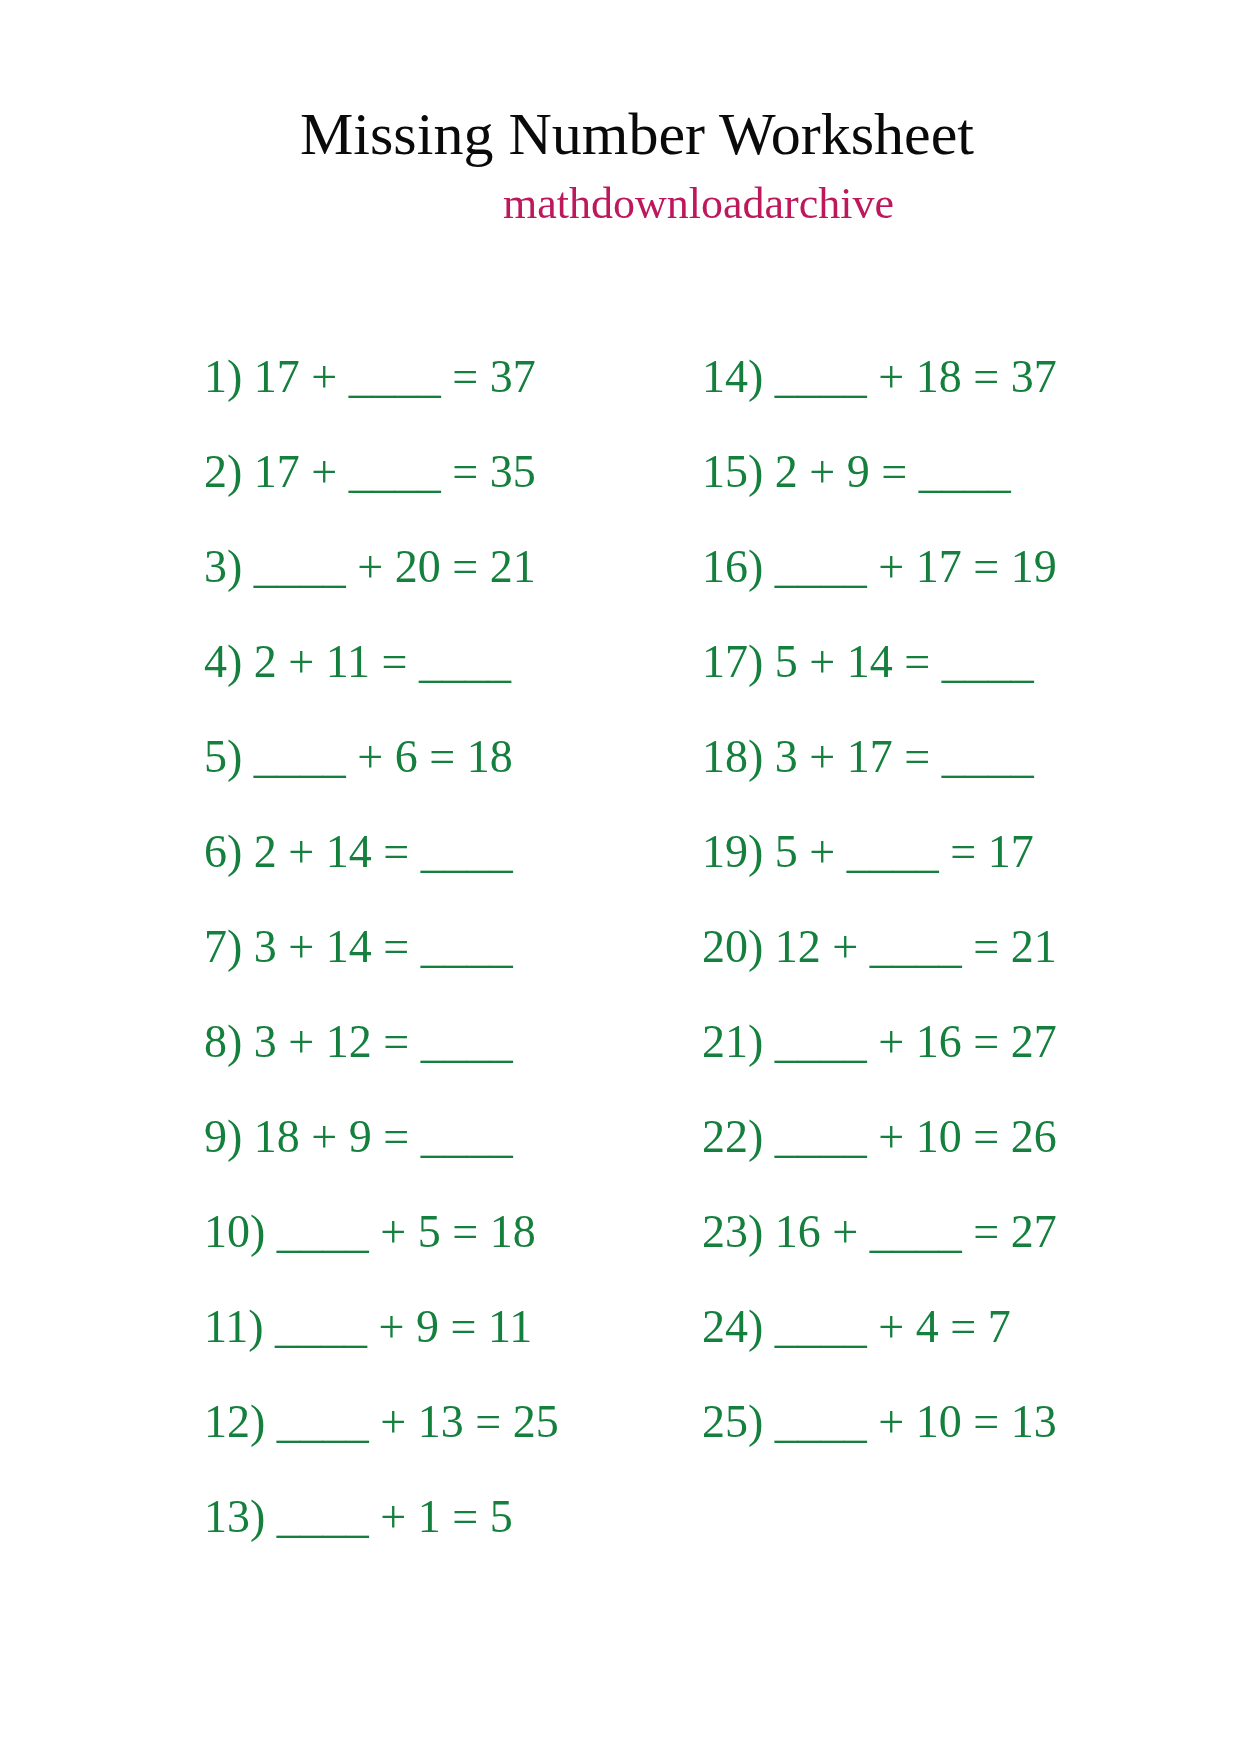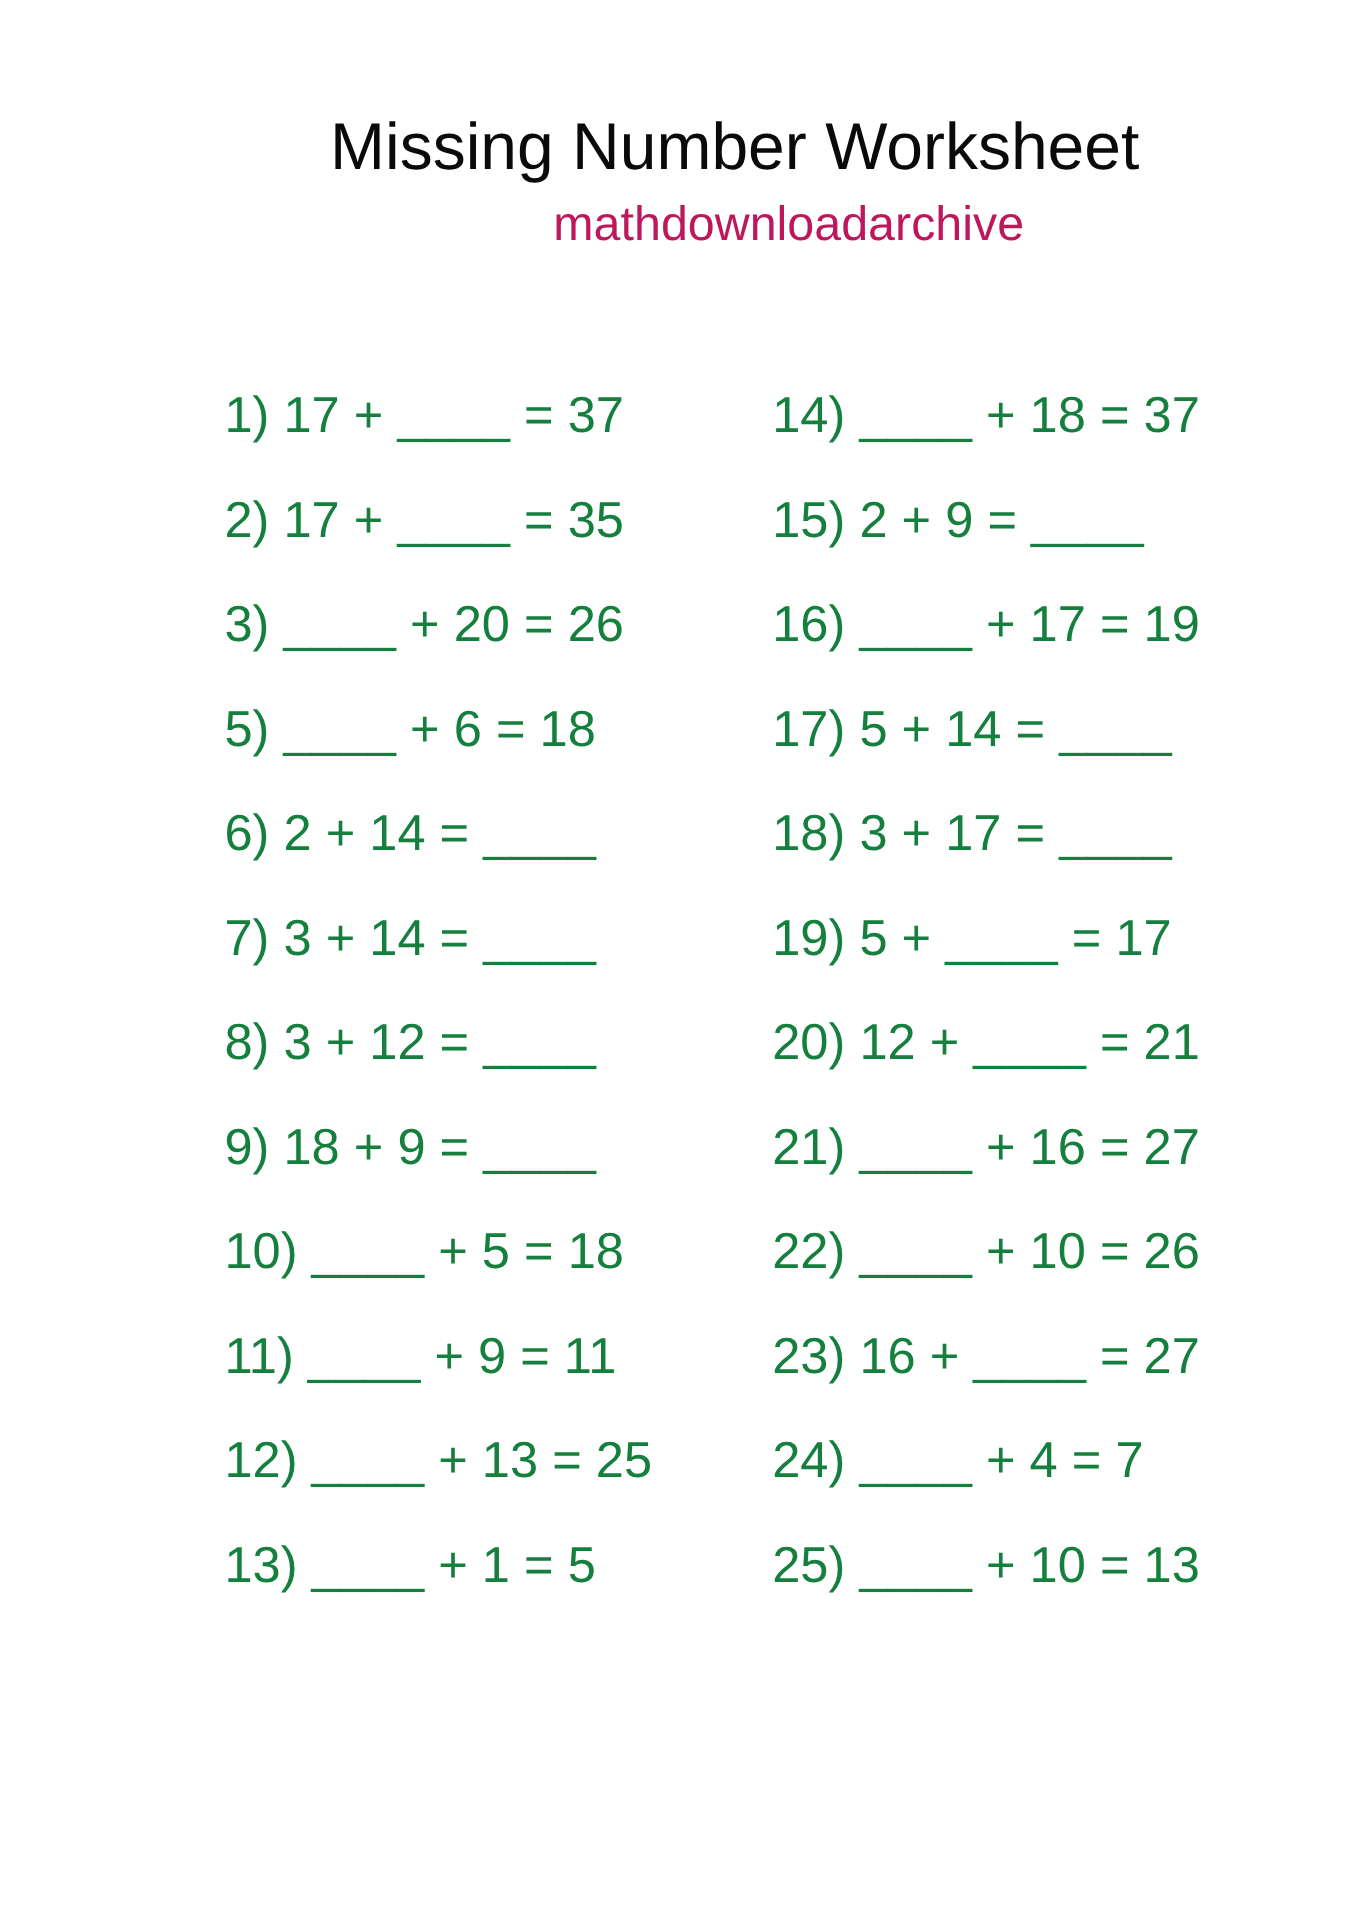--- a/index.html
+++ b/index.html
@@ -6,21 +6,21 @@
     margin: 0;
     padding: 0;
     background: #ffffff;
   }
   .sheet {
     position: relative;
     width: 1127px;
     height: 1754px;
     background: #ffffff;
     overflow: hidden;
-    font-family: Liberation Sans, sans-serif;
+    font-family: Liberation Serif, serif;
     color: #000000;
   }
   .title {
     position: absolute;
     left: 300px;
     top: 104px;
     font-size: 60px;
     line-height: 1;
     white-space: nowrap;
     color: #0a0a0a;
@@ -53,21 +53,22 @@
 <body>
 
 <div class="sheet">
 
   <div class="title">Missing Number Worksheet</div>
   <div class="subtitle">mathdownloadarchive</div>
 
   <div class="col col-left">
     <div class="problem">1) 17 + ____ = 37</div>
     <div class="problem">2) 17 + ____ = 35</div>
-    <div class="problem">3) ____ + 20 = 26</div>
+    <div class="problem">3) ____ + 20 = 21</div>
+    <div class="problem">4) 2 + 11 = ____</div>
     <div class="problem">5) ____ + 6 = 18</div>
     <div class="problem">6) 2 + 14 = ____</div>
     <div class="problem">7) 3 + 14 = ____</div>
     <div class="problem">8) 3 + 12 = ____</div>
     <div class="problem">9) 18 + 9 = ____</div>
     <div class="problem">10) ____ + 5 = 18</div>
     <div class="problem">11) ____ + 9 = 11</div>
     <div class="problem">12) ____ + 13 = 25</div>
     <div class="problem">13) ____ + 1 = 5</div>
   </div>

